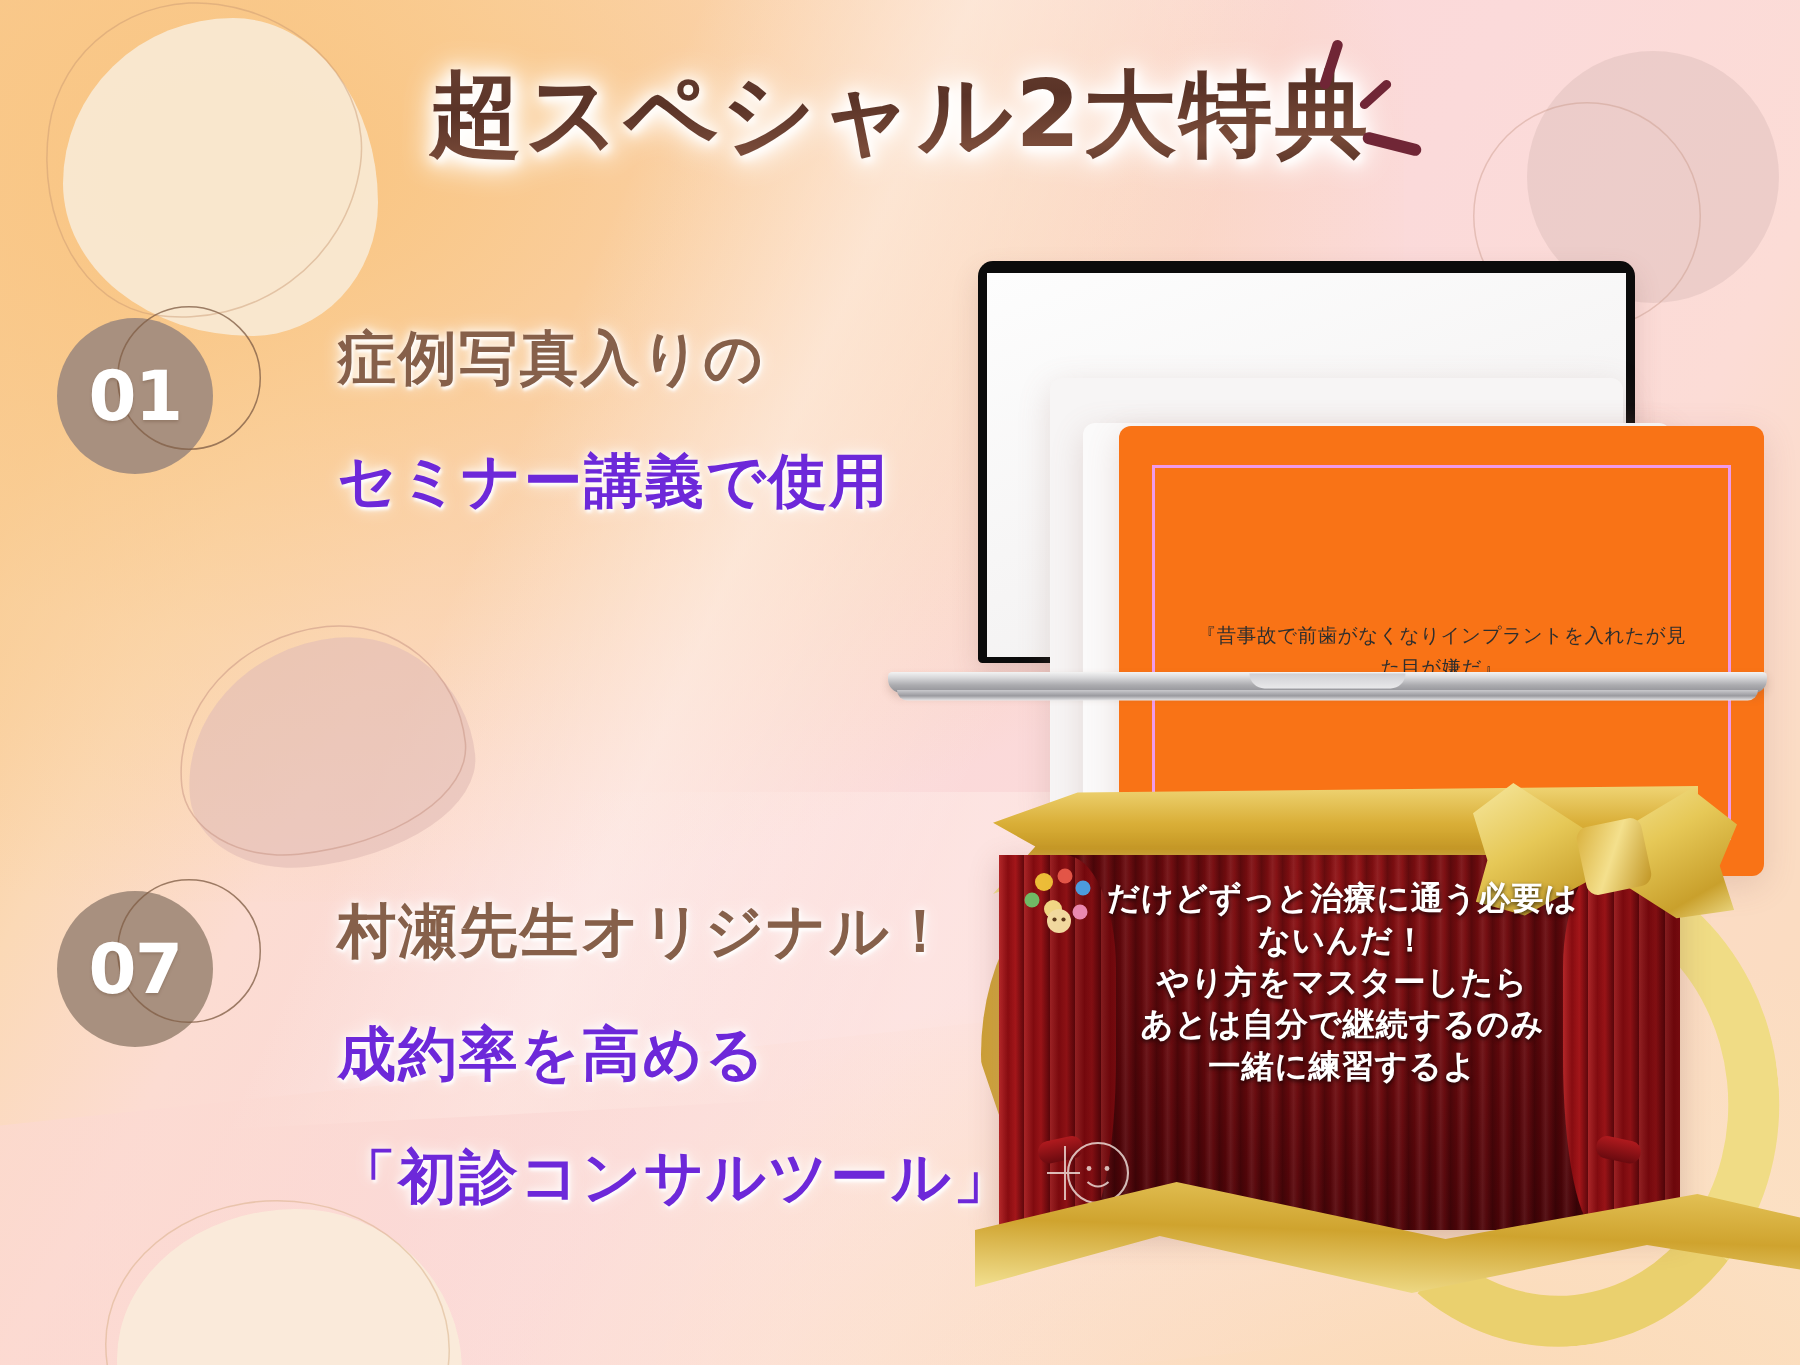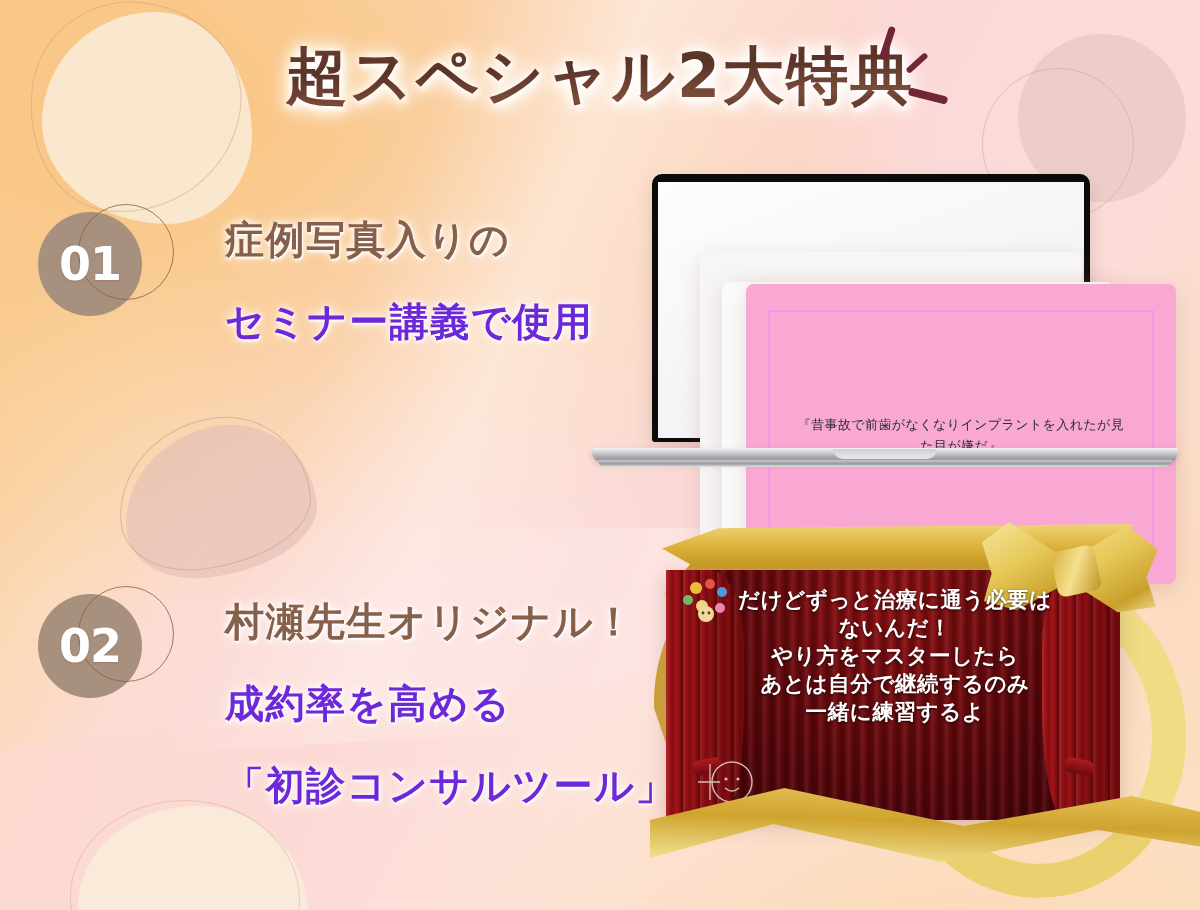--- a/index.html
+++ b/index.html
@@ -180,21 +180,21 @@
     background:linear-gradient(180deg,#c9c9cd,#9a9a9f 55%,#e6e6e8 100%);
     border-radius:0 0 10px 10px;
   }
   .base-notch{
     position:absolute; left:calc(50% - 52px); top:1px; width:104px; height:10px;
     background:linear-gradient(180deg,#cfcfd3,#e9e9eb);
     border-radius:0 0 14px 14px;
   }
 
   .slide{
-    position:absolute; background:#f9a8d4; border-radius:8px;
+    position:absolute; background:#f97316; border-radius:8px;
     box-shadow:0 6px 22px rgba(150,105,95,.20);
   }
   .slide-back{ left:108px; top:120px; width:382px; height:296px; background:#f7f5f5; }
   .slide-mid{  left:130px; top:150px; width:392px; height:296px; background:#fbfafa; }
   .slide-front{left:154px; top:152px; width:430px; height:300px; }
   .slide-border{
     position:absolute; left:22px; top:26px; right:22px; bottom:24px;
     border:2px solid #ef9ae8;
     display:flex; align-items:center; justify-content:center;
   }
@@ -360,21 +360,21 @@
     <div class="benefit-text">
       <div class="bline c-brown">症例写真入りの</div>
       <div class="bline c-maroon">セミナー講義で使用</div>
     </div>
   </div>
 
   <div class="benefit benefit-2">
     <div class="badge">
       <div class="badge-disc"></div>
       <div class="badge-ring"></div>
-      <div class="badge-num">02</div>
+      <div class="badge-num">07</div>
     </div>
     <div class="benefit-text">
       <div class="bline c-brown">村瀬先生オリジナル！</div>
       <div class="bline c-maroon">成約率を高める</div>
       <div class="bline c-maroon">「初診コンサルツール」</div>
     </div>
   </div>
 
   <div class="laptop">
     <div class="lid">

